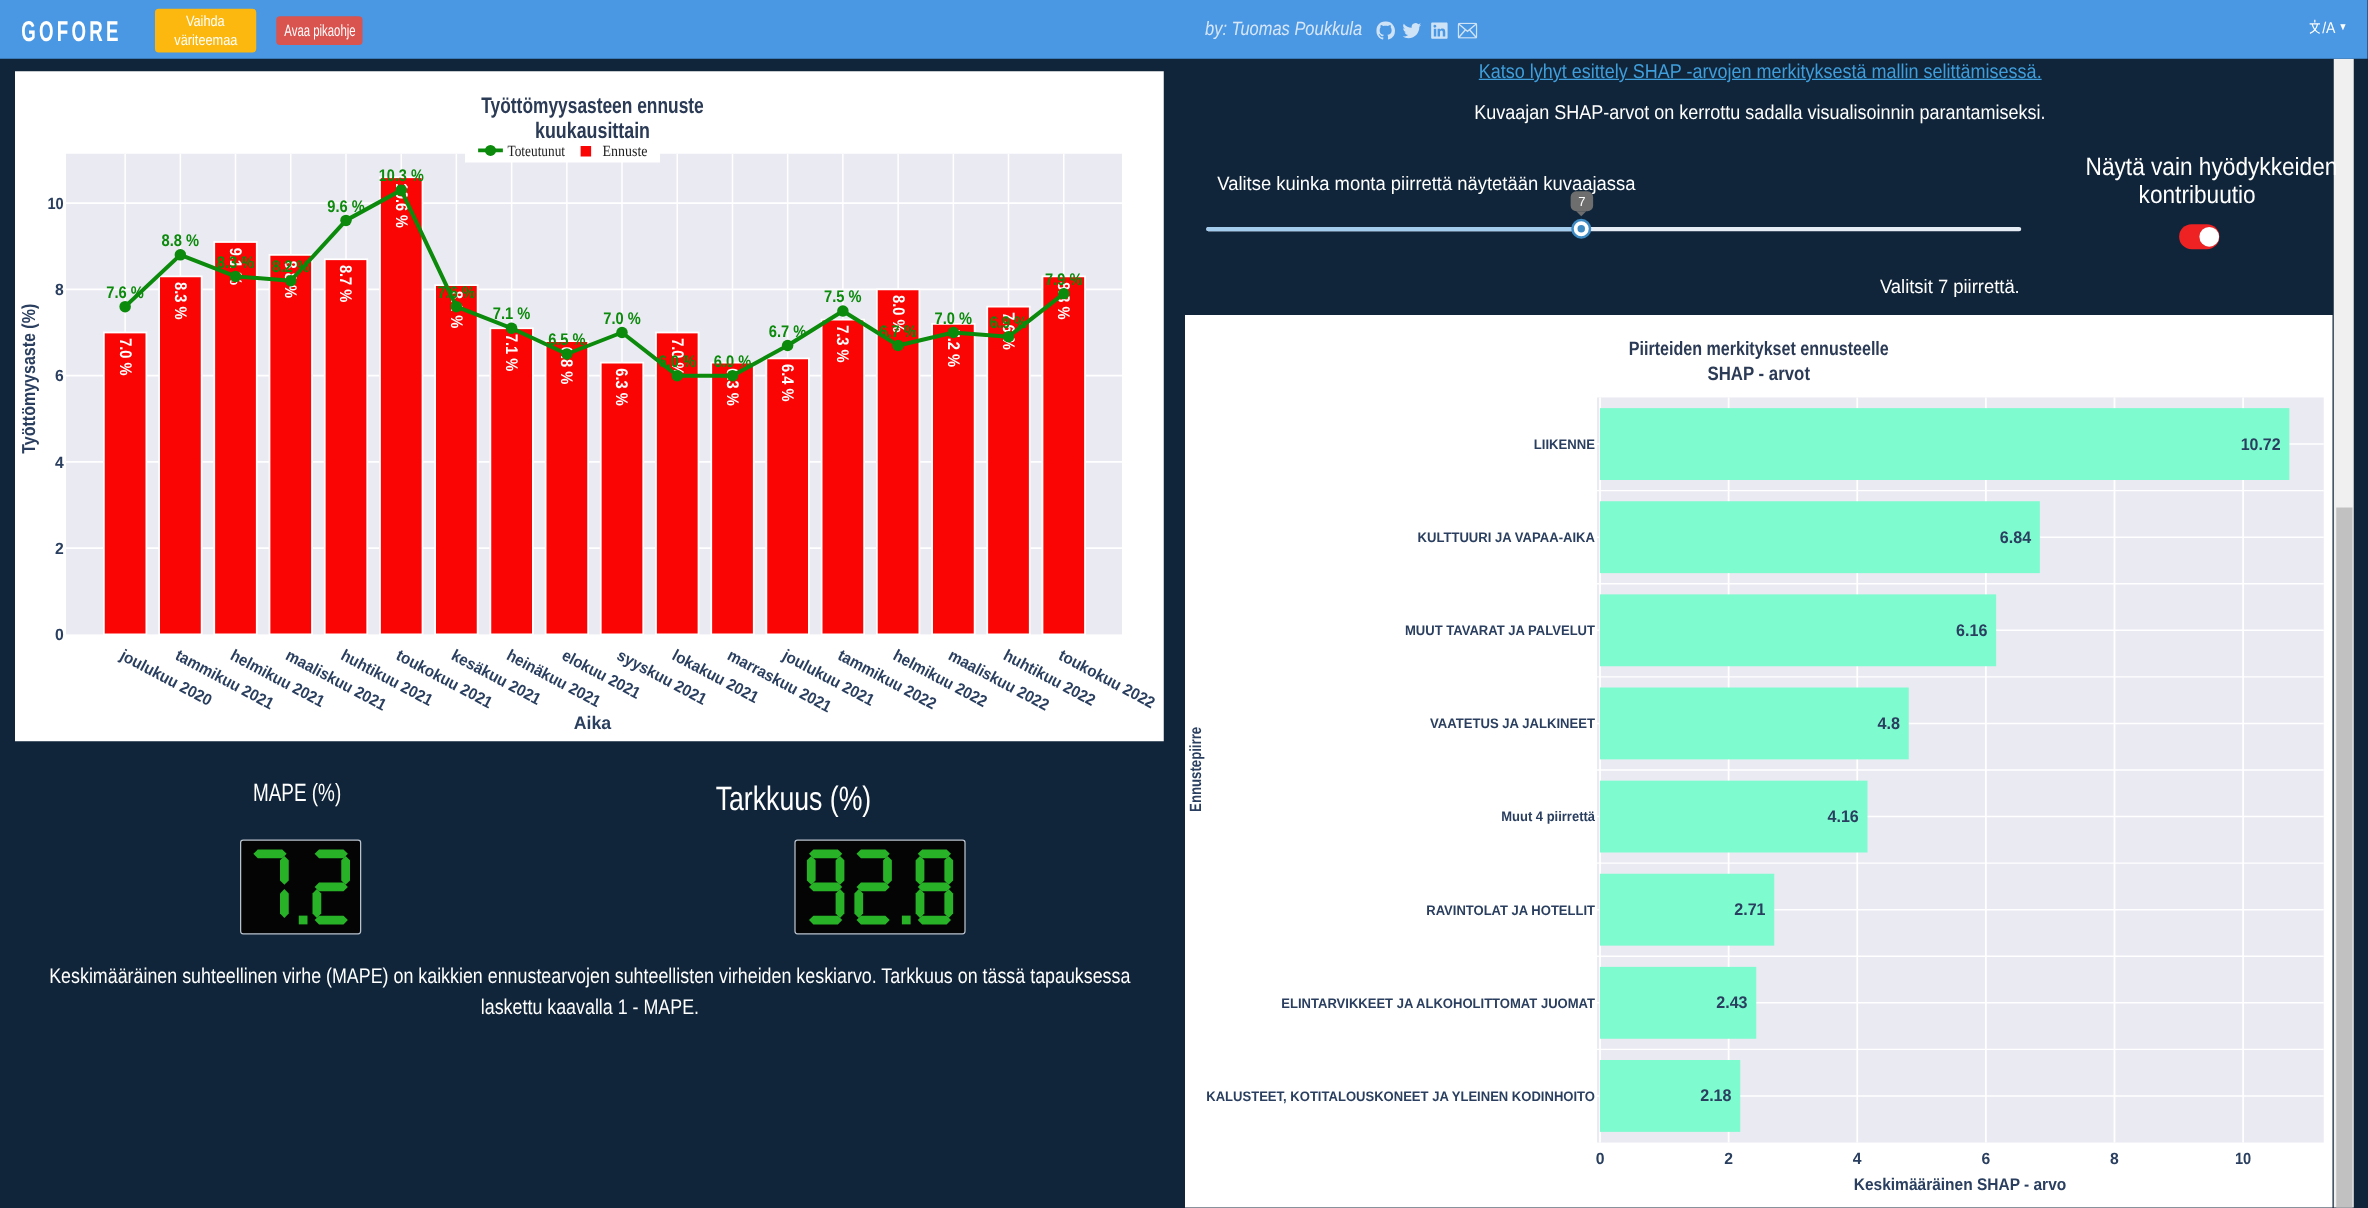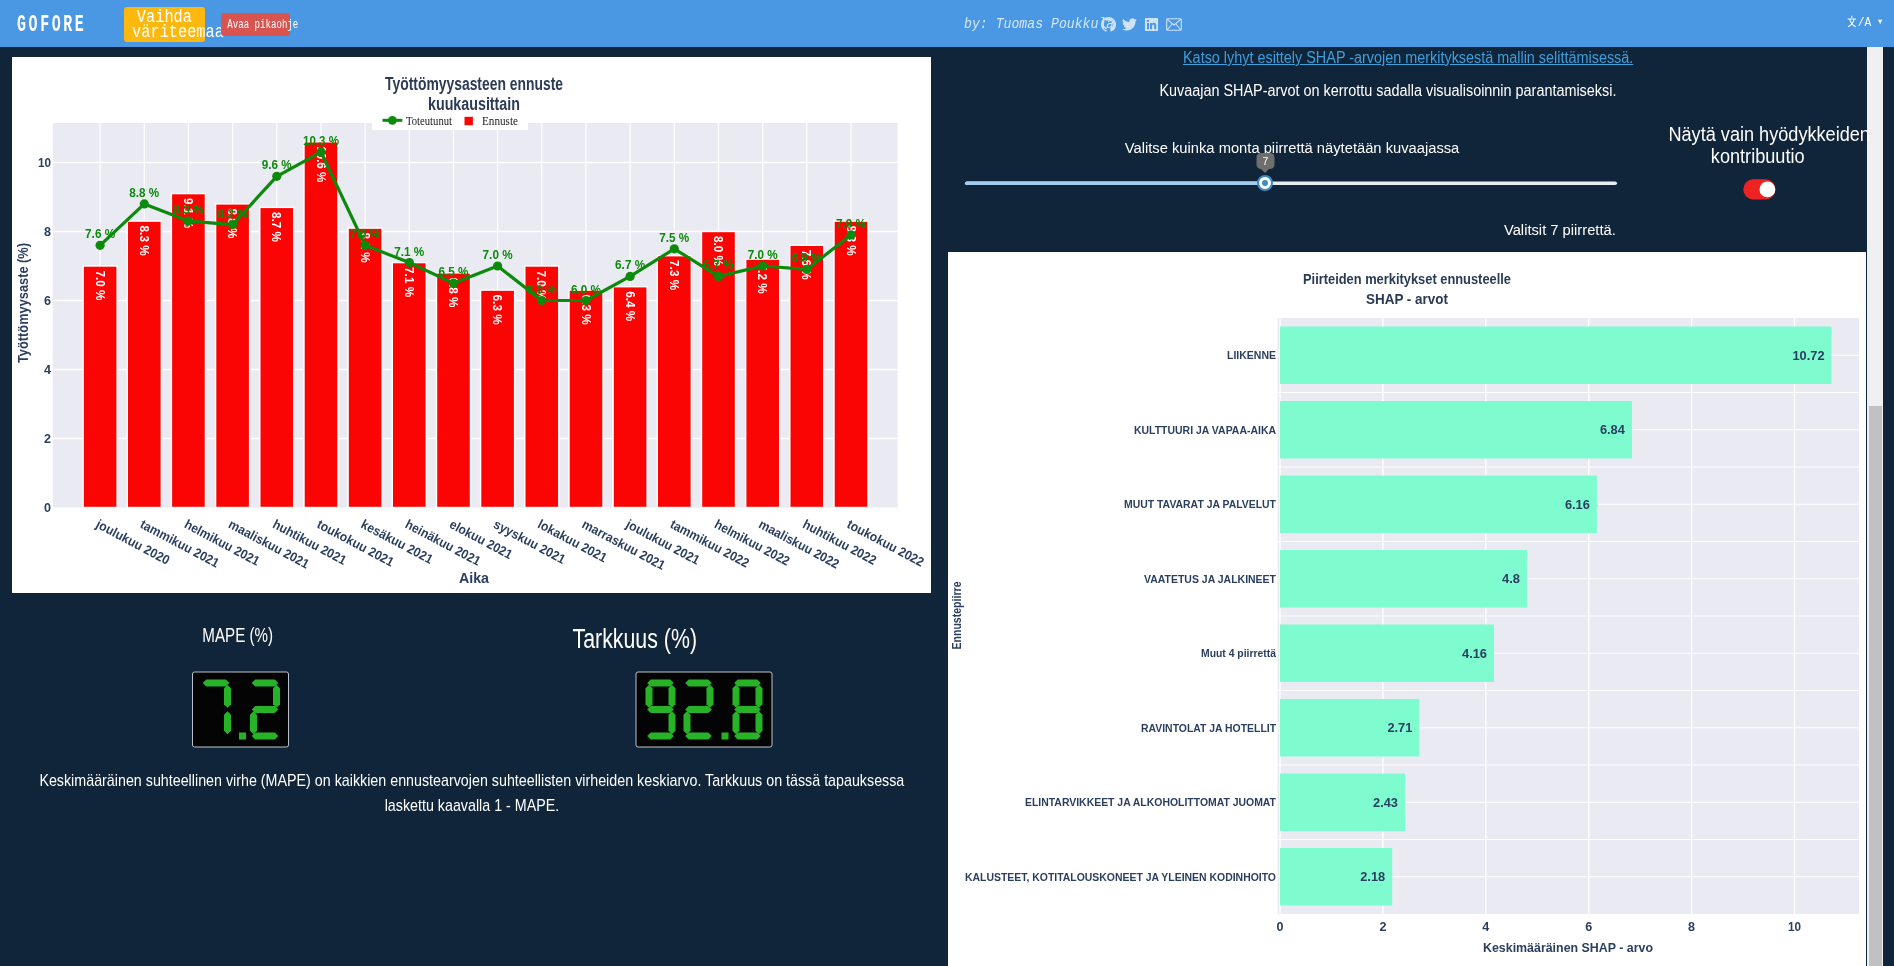--- a/index.html
+++ b/index.html
@@ -1,46 +1,46 @@
 <!DOCTYPE html>
 <html><head><meta charset="utf-8">
 <style>
 *{margin:0;padding:0;box-sizing:border-box}
 html,body{width:1894px;height:966px;overflow:hidden;background:#10253a;
  font-family:"Liberation Sans",sans-serif;}
 .abs{position:absolute}
 .sq{display:inline-block;white-space:nowrap}
-#navbar{position:absolute;left:0;top:0;width:1894px;height:47px;background:#4a97e3;font-family:Liberation Mono, monospace;}
+#navbar{position:absolute;left:0;top:0;width:1894px;height:47px;background:#4a97e3;}
 #logo{position:absolute;left:17px;top:12px;color:#fff;font-size:23px;font-weight:700;letter-spacing:4px;
  transform:scaleX(0.65);transform-origin:0 50%;white-space:nowrap}
 #btnyellow{position:absolute;left:124px;top:7px;width:81px;height:35px;background:#fcb80f;border-radius:3px;
- color:#fff;font-size:18px;text-align:center;line-height:15.5px;padding-top:2.5px}
+ color:#fff;font-size:12px;text-align:center;line-height:15.5px;padding-top:2.5px}
 #btnyellow .sq{transform:scaleX(0.85)}
 #btnred{position:absolute;left:221px;top:13px;width:69px;height:23px;background:#d9534f;border-radius:3px;
  color:#ffffff;font-size:13px;text-align:center;line-height:23px}
 #btnred .sq{position:absolute;left:-6px;top:0;width:82px;transform:scaleX(0.70);line-height:23px}
 #byline{position:absolute;left:964px;top:15px;color:#d8e7f8;font-size:15.5px;font-style:italic;
  transform:scaleX(0.85);transform-origin:0 50%;white-space:nowrap}
 .navicon{position:absolute;top:17px}
 #lang{position:absolute;left:1846px;top:15px;color:#fff;font-size:12.5px;transform:scaleX(0.9);transform-origin:0 50%;white-space:nowrap}
 #cardL{position:absolute;left:12px;top:57px;width:919px;height:536px;background:#fff}
 #cardR{position:absolute;left:948px;top:252px;width:918px;height:714px;background:#fff}
 #sbtrack{position:absolute;left:1867px;top:47px;width:16px;height:919px;background:#f0f0f0}
 #sbthumb{position:absolute;left:1869px;top:406px;width:13px;height:560px;background:#c1c1c1}
 #mapehead{position:absolute;left:88px;top:624px;width:300px;text-align:center;color:#fff;font-size:20px}
 #mapehead .sq{transform:scaleX(0.757)}
 #tarkhead{position:absolute;left:556px;top:624px;width:300px;color:#fff;font-size:27px}
 #tarkhead .sq{transform:scaleX(0.79)}
 #caption{position:absolute;left:-128px;top:768px;width:1200px;text-align:center;color:#fff;font-size:17px;line-height:25px}
 #caption .sq{transform:scaleX(0.84)}
 #linktxt{position:absolute;left:948px;top:49px;width:920px;text-align:center;color:#3f9edb;font-size:16px}
 #linktxt .sq{transform:scaleX(0.90);text-decoration:underline}
-#shaptxt{position:absolute;left:928px;top:82px;width:920px;text-align:center;color:#fff;font-size:16px}
+#shaptxt{position:absolute;left:948px;top:82px;width:920px;text-align:center;color:#fff;font-size:16px}
 #shaptxt .sq{transform:scaleX(0.90)}
-#valitse{position:absolute;left:965px;top:139px;width:654px;text-align:center;color:#fff;font-size:15.5px}
+#valitse{position:absolute;left:965px;top:139px;width:654px;text-align:left;color:#fff;font-size:15.5px}
 #valitse .sq{transform:scaleX(0.95)}
 #nayta{position:absolute;left:1658px;top:124px;width:200px;text-align:center;color:#fff;font-size:20px;line-height:21.5px}
 #nayta .sq{transform:scaleX(0.906)}
 #valitsit{position:absolute;left:965px;top:221px;width:654px;text-align:right;color:#fff;font-size:15.5px}
 #valitsit .sq{transform:scaleX(0.95)}
 </style></head>
 <body>
 <div id="cardL"></div>
 <div id="cardR"></div>
 <div id="sbtrack"></div>

